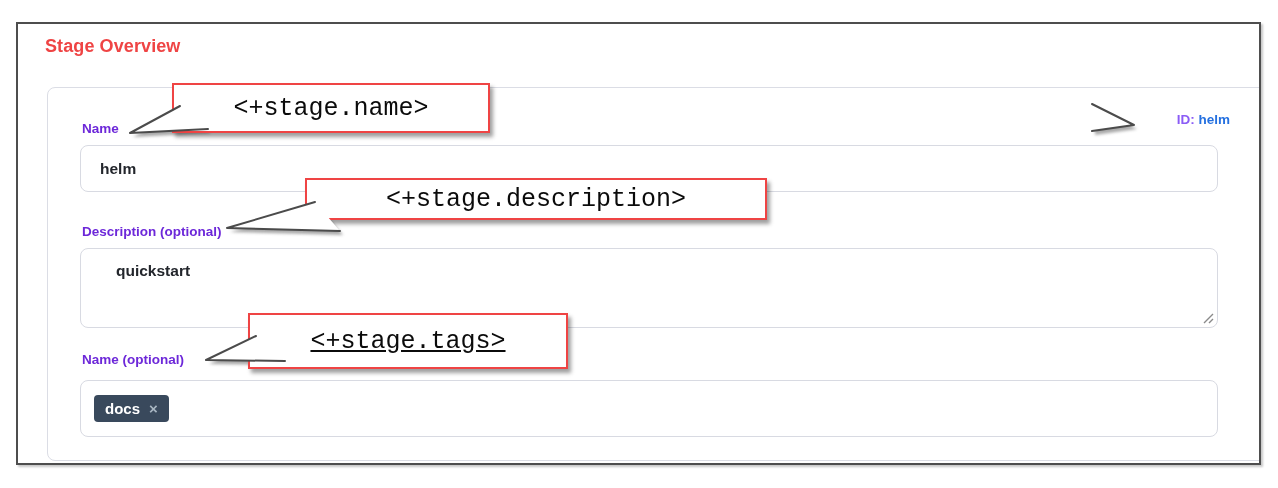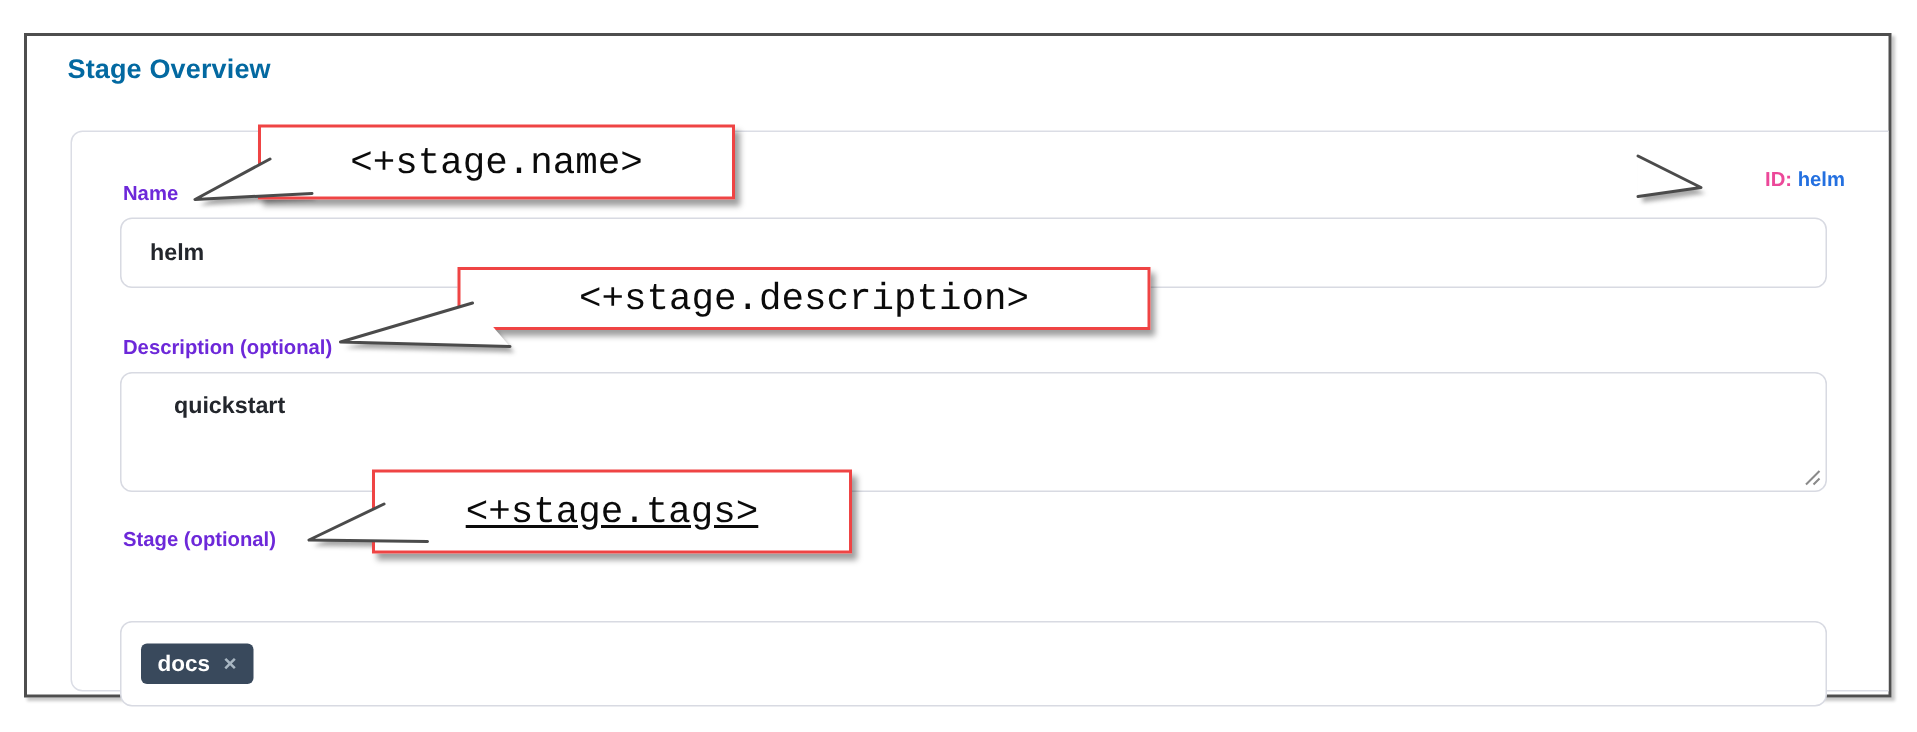--- a/index.html
+++ b/index.html
@@ -9,21 +9,21 @@
     background: #ffffff; overflow: hidden;
   }
   
   .frame {
     position: absolute; left: 16px; top: 22px; width: 1245px; height: 443px;
     border: 2px solid #4e4e4e; background: #ffffff;
     box-shadow: 2px 2px 2px rgba(0,0,0,0.22);
   }
   .heading {
     position: absolute; left: 45px; top: 36px;
-    font-size: 18px; font-weight: 700; color: #0369a1; letter-spacing: 0.1px;
+    font-size: 18px; font-weight: 700; color: #ef4444; letter-spacing: 0.1px;
   }
   
   .card-clip {
     position: absolute; left: 18px; top: 24px; width: 1241px; height: 439px;
     overflow: hidden; pointer-events: none;
   }
   .card {
     position: absolute; left: 29px; top: 63px; width: 1225px; height: 374px;
     border: 1.5px solid #dbdde5; border-radius: 8px 0 0 8px; background: #ffffff;
   }
@@ -41,25 +41,25 @@
   #desc-wrap { position: absolute; left: 80px; top: 248px; width: 1138px; height: 80px; }
   #desc-input {
     left: 0; top: 0; width: 100%; height: 100%;
     padding: 12px 35px; resize: none; line-height: 19px;
   }
   .resize-handle { position: absolute; right: 4px; bottom: 4px; }
   #id-line {
     position: absolute; right: 48px; top: 112px;
     font-size: 13.5px; font-weight: 600; white-space: nowrap;
   }
-  #id-line .id-label { color: #ec4899; }
+  #id-line .id-label { color: #8b5cf6; }
   #id-line .id-value { color: #2470e0; cursor: pointer; }
   #tags-input {
     left: 80px; top: 380px; width: 1138px; height: 57px;
-    display: flex; align-items: center; padding: 0 13px; margin-top: 34px;
+    display: flex; align-items: center; padding: 0 13px;
   }
   .tag-chip {
     display: inline-flex; align-items: center;
     background: #39495c; color: #ffffff; border-radius: 4px;
     padding: 6px 11px; font-size: 15px; font-weight: 700; line-height: 1;
     cursor: pointer;
   }
   .tag-chip .chip-x {
     margin-left: 9px; color: #a8b6c2; font-weight: 600; font-size: 15px; cursor: pointer;
   }
@@ -105,21 +105,21 @@
   </div>
 
   <div class="field-label" style="left:82px; top:224px;">Description (optional)</div>
   <div id="desc-wrap">
     <textarea id="desc-input" class="text-input" spellcheck="false" style="">quickstart</textarea>
     <svg class="resize-handle" width="12" height="12" viewBox="0 0 12 12">
       <path d="M2 11 L11 2 M7 11 L11 7" stroke="#8a8a8a" stroke-width="1.4" fill="none"></path>
     </svg>
   </div>
 
-  <div class="field-label" style="left:82px; top:352px;">Stage (optional)</div>
+  <div class="field-label" style="left:82px; top:352px;">Name (optional)</div>
   <div id="tags-input" class="text-input">
     <span class="tag-chip">
       <span>docs</span>
       <span class="chip-x">×</span>
     </span>
   </div>
 
   <svg class="tail-shadow-svg" width="1278" height="488" viewBox="0 0 1278 488">
     <g fill="rgba(40,40,40,0.40)" transform="translate(3,4)">
       <path d="M180,106 L130,133 L208,129 Z"></path>

